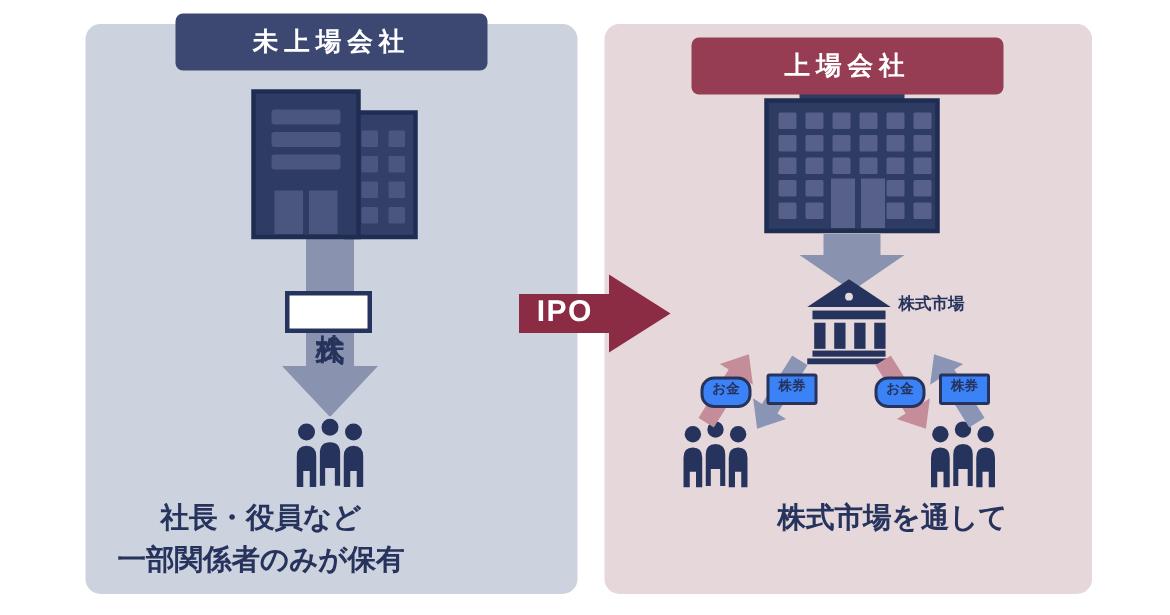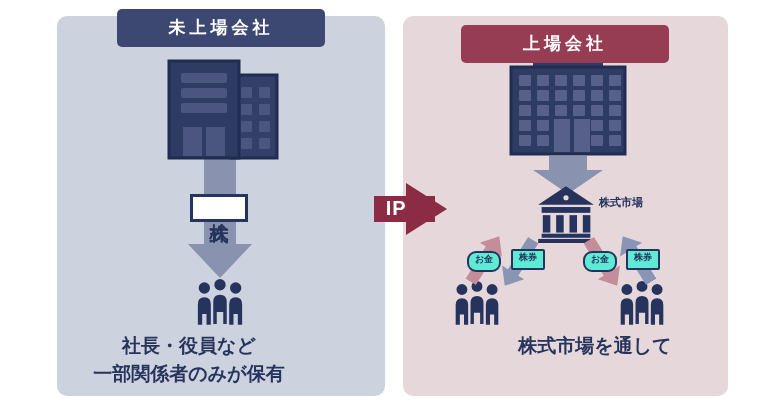--- a/index.html
+++ b/index.html
@@ -21,32 +21,32 @@
   
   .stock-box{position:absolute;left:190px;top:194px;width:58px;height:28px;background:#fff;
              border:3px solid var(--navy);z-index:2;box-sizing:border-box;}
   .stock-text{position:absolute;left:190px;top:184px;width:58px;height:48px;z-index:3;
               display:flex;align-items:center;justify-content:center;
               writing-mode:vertical-rl;text-orientation:upright;
               font-weight:bold;font-size:19px;color:var(--navy);letter-spacing:1px;}
   
   .ipo-shaft{position:absolute;left:346px;top:196px;width:61px;height:26px;background:var(--ipo_red);
              color:#fff;font-weight:bold;font-size:20px;text-align:center;line-height:25px;
-             letter-spacing:1px;z-index:7;margin-left:28px;}
+             letter-spacing:1px;z-index:7;}
   .ipo-head{position:absolute;left:406px;top:183px;width:0;height:0;z-index:7;
             border-top:26px solid transparent;border-bottom:26px solid transparent;
             border-left:41px solid var(--ipo_red);}
   
   .caption{position:absolute;top:332px;text-align:center;font-weight:bold;font-size:19px;
            line-height:28px;color:var(--navy);}
-  .caption.l{left:57px;width:264px;}
+  .caption.l{left:42px;width:264px;}
   .caption.r{left:403px;width:384px;}
   .market-label{position:absolute;left:599px;top:195px;font-weight:bold;font-size:11px;color:var(--navy);}
   
-  .badge{position:absolute;width:34px;height:21px;background:#5eead4;border:2px solid var(--navy);
+  .badge{position:absolute;width:34px;height:21px;background:#3b82f6;border:2px solid var(--navy);
          color:var(--navy);font-weight:bold;font-size:9px;line-height:13px;text-align:center;
          z-index:5;box-sizing:border-box;}
   .badge.oval{border-radius:9px;}
   .badge.rect{border-radius:2px;}
   
   .f-navy{fill:var(--icon_navy);}
   .f-navy2{fill:var(--icon_navy2);}
   .f-win{fill:var(--window_blue);}
   .f-win2{fill:var(--window_blue2);}
   .f-bank{fill:var(--navy);}

